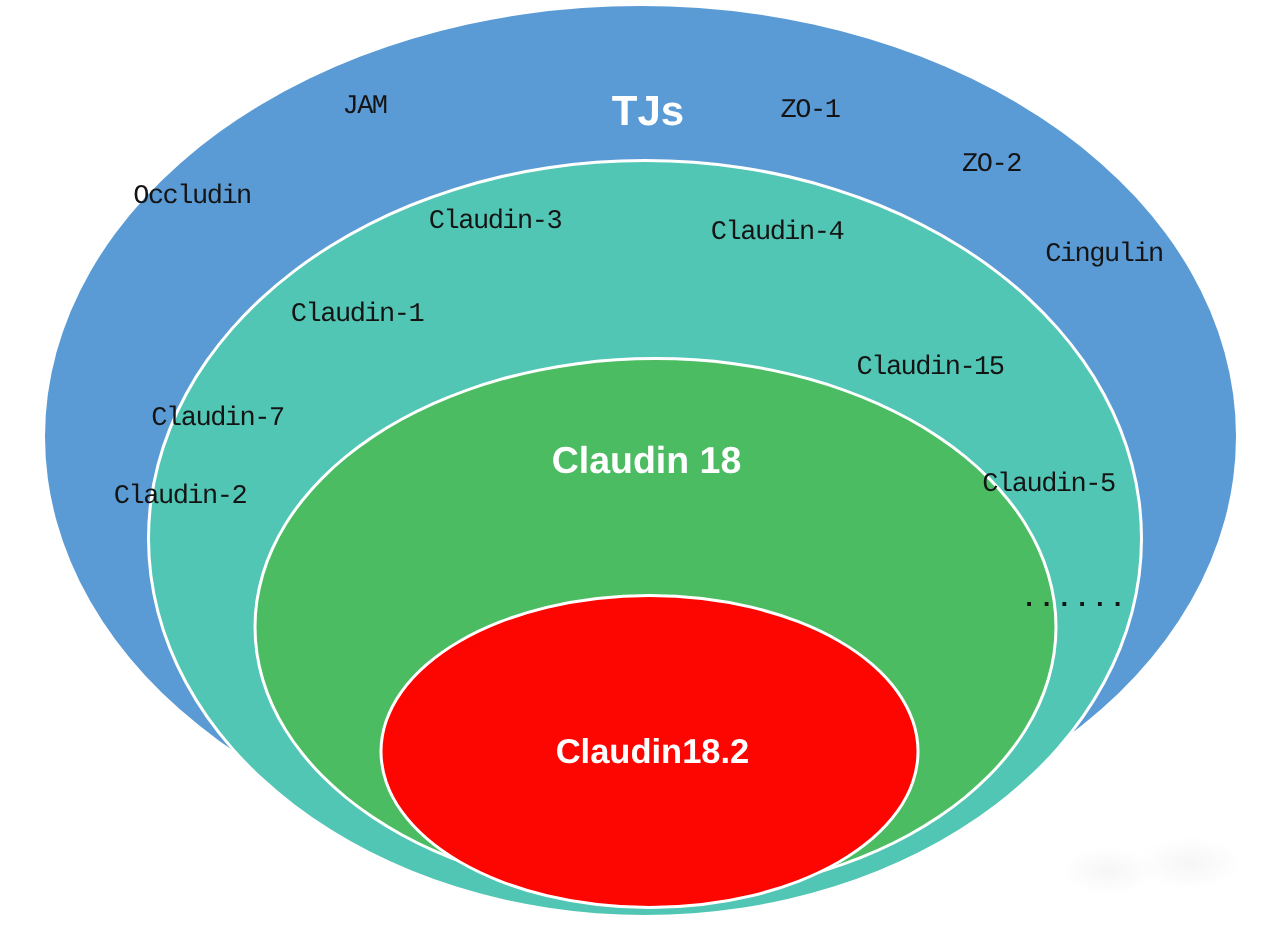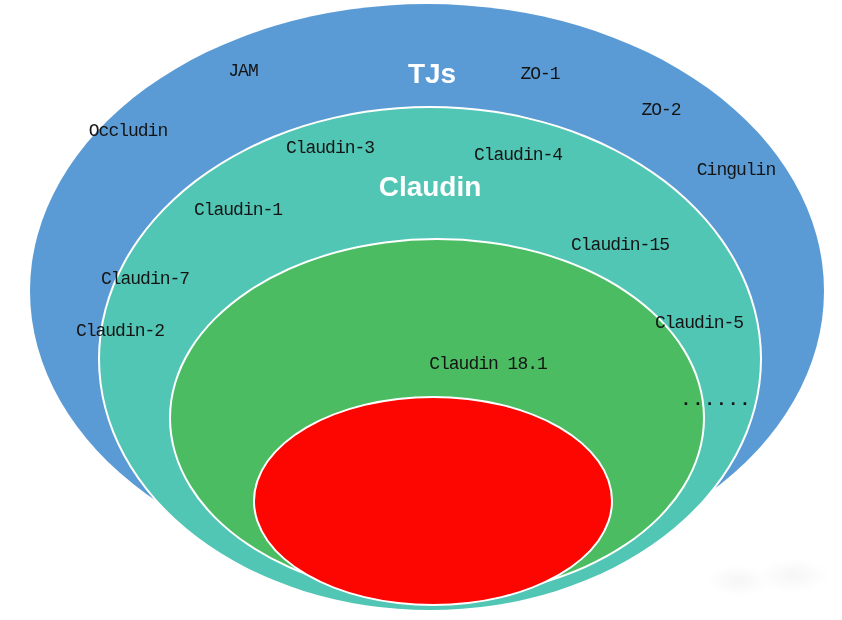--- a/index.html
+++ b/index.html
@@ -91,34 +91,34 @@
 <body>
 
 <div class="canvas">
 
   <div class="ellipse e-tjs"></div>
   <div class="ellipse e-claudin"></div>
   <div class="ellipse e-claudin18"></div>
   <div class="ellipse e-claudin182"></div>
 
   <div class="title title-tjs">TJs</div>
-  <div class="title title-claudin">Claudin</div>
+  <div class="title title-claudin18">Claudin 18</div>
+  <div class="title title-claudin182">Claudin18.2</div>
 
   <div class="lbl lbl-jam">JAM</div>
   <div class="lbl lbl-zo1">ZO-1</div>
   <div class="lbl lbl-zo2">ZO-2</div>
   <div class="lbl lbl-occludin">Occludin</div>
   <div class="lbl lbl-cingulin">Cingulin</div>
 
   <div class="lbl lbl-claudin3">Claudin-3</div>
   <div class="lbl lbl-claudin4">Claudin-4</div>
   <div class="lbl lbl-claudin1">Claudin-1</div>
   <div class="lbl lbl-claudin15">Claudin-15</div>
   <div class="lbl lbl-claudin7">Claudin-7</div>
   <div class="lbl lbl-claudin5">Claudin-5</div>
   <div class="lbl lbl-claudin2">Claudin-2</div>
   <div class="lbl lbl-dots">......</div>
 
-  <div class="lbl lbl-claudin181">Claudin 18.1</div>
 
   <div class="watermark"></div>
 
 </div>
 
 </body></html>

